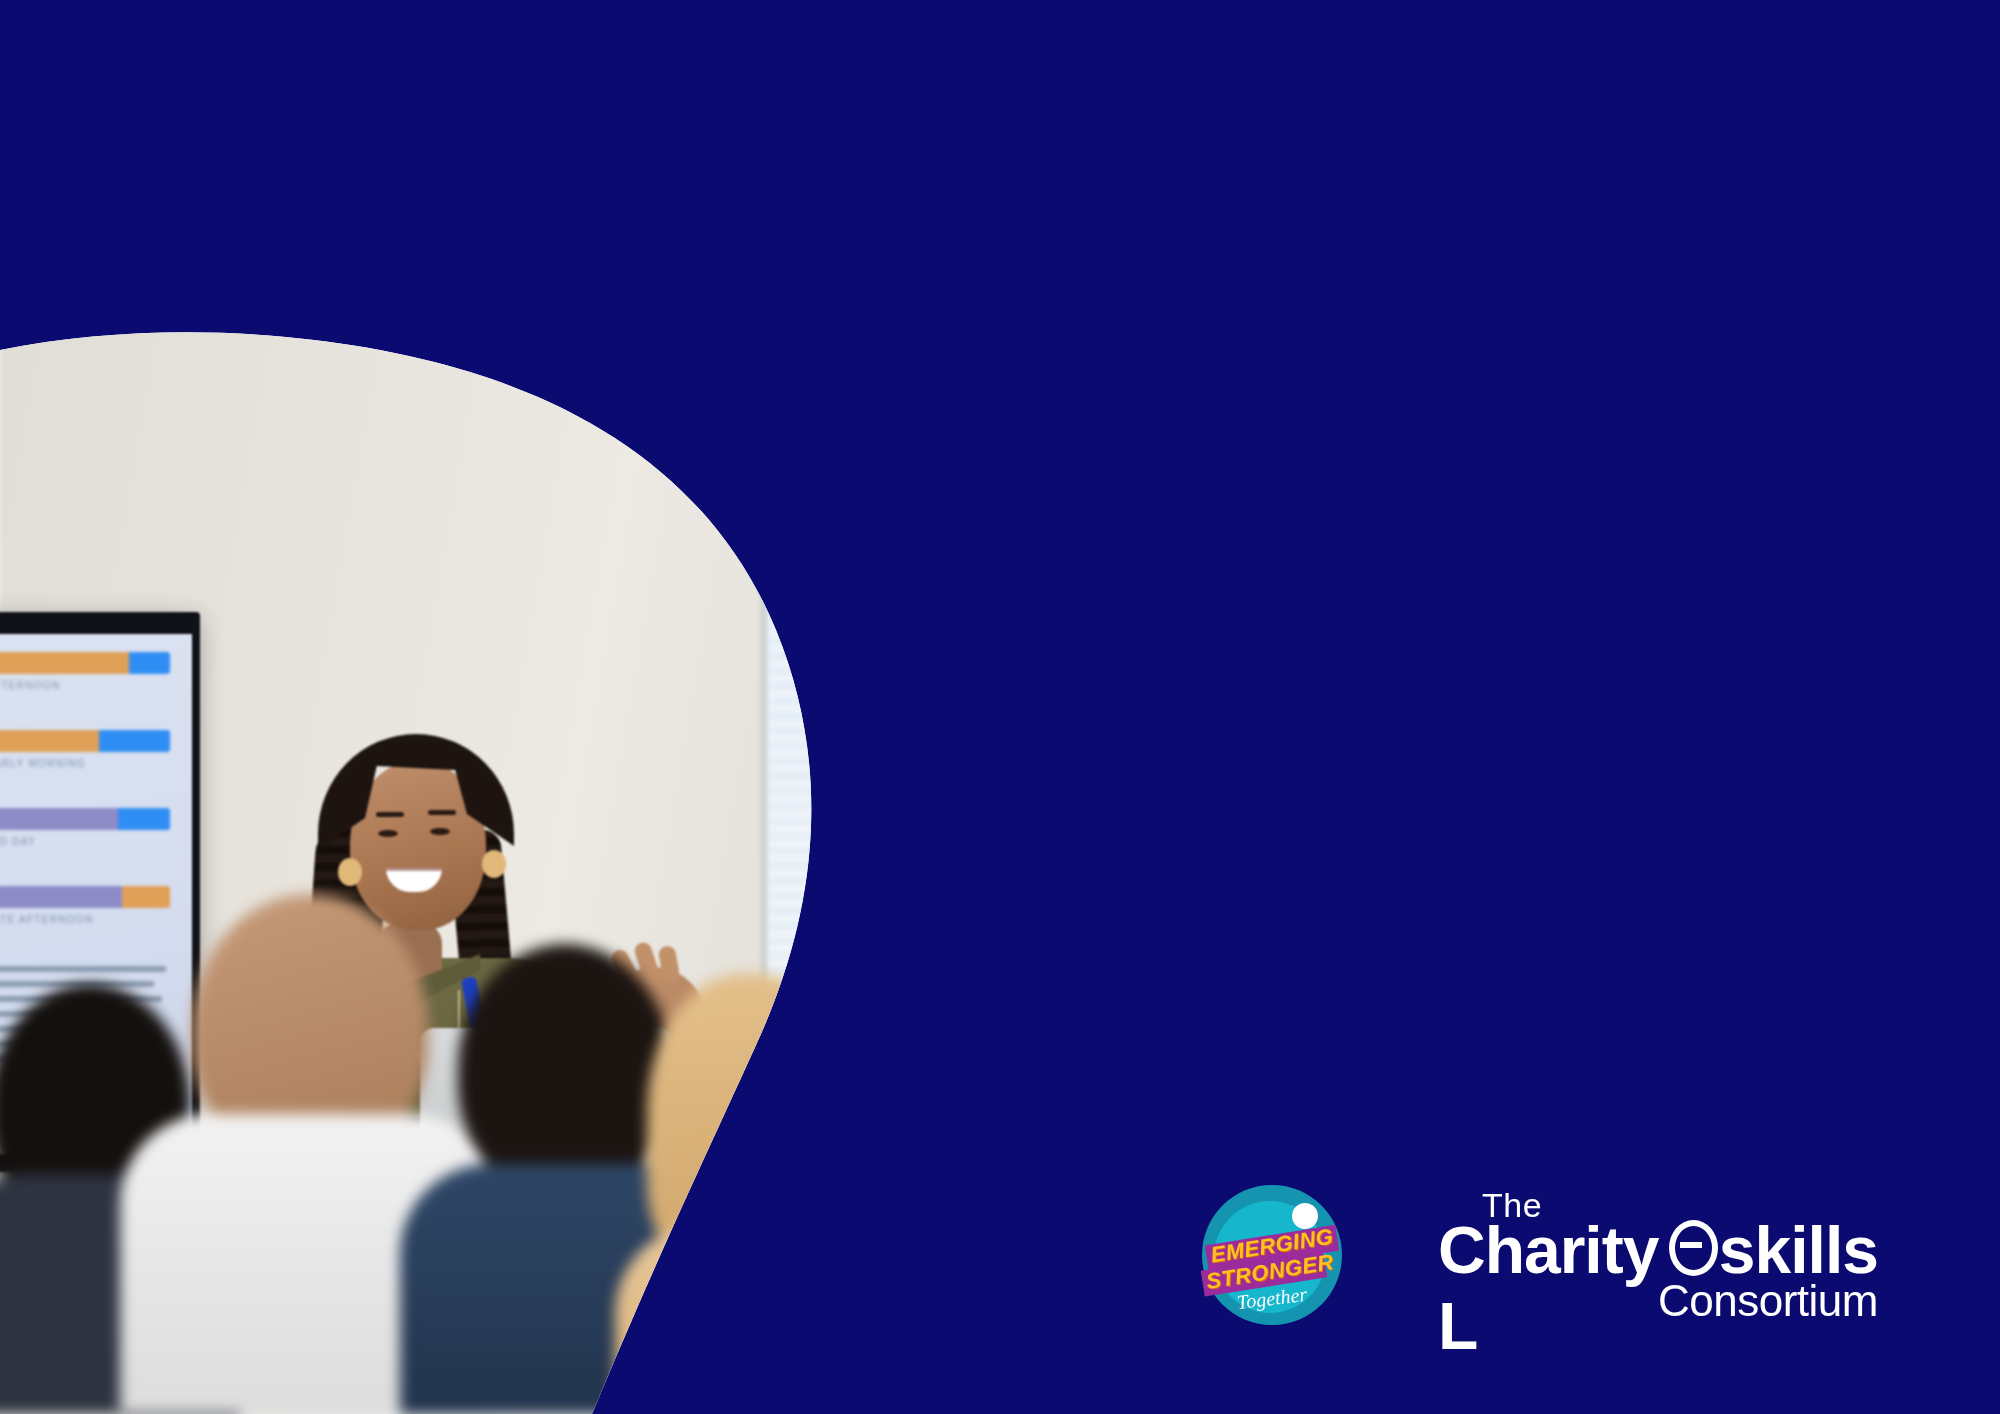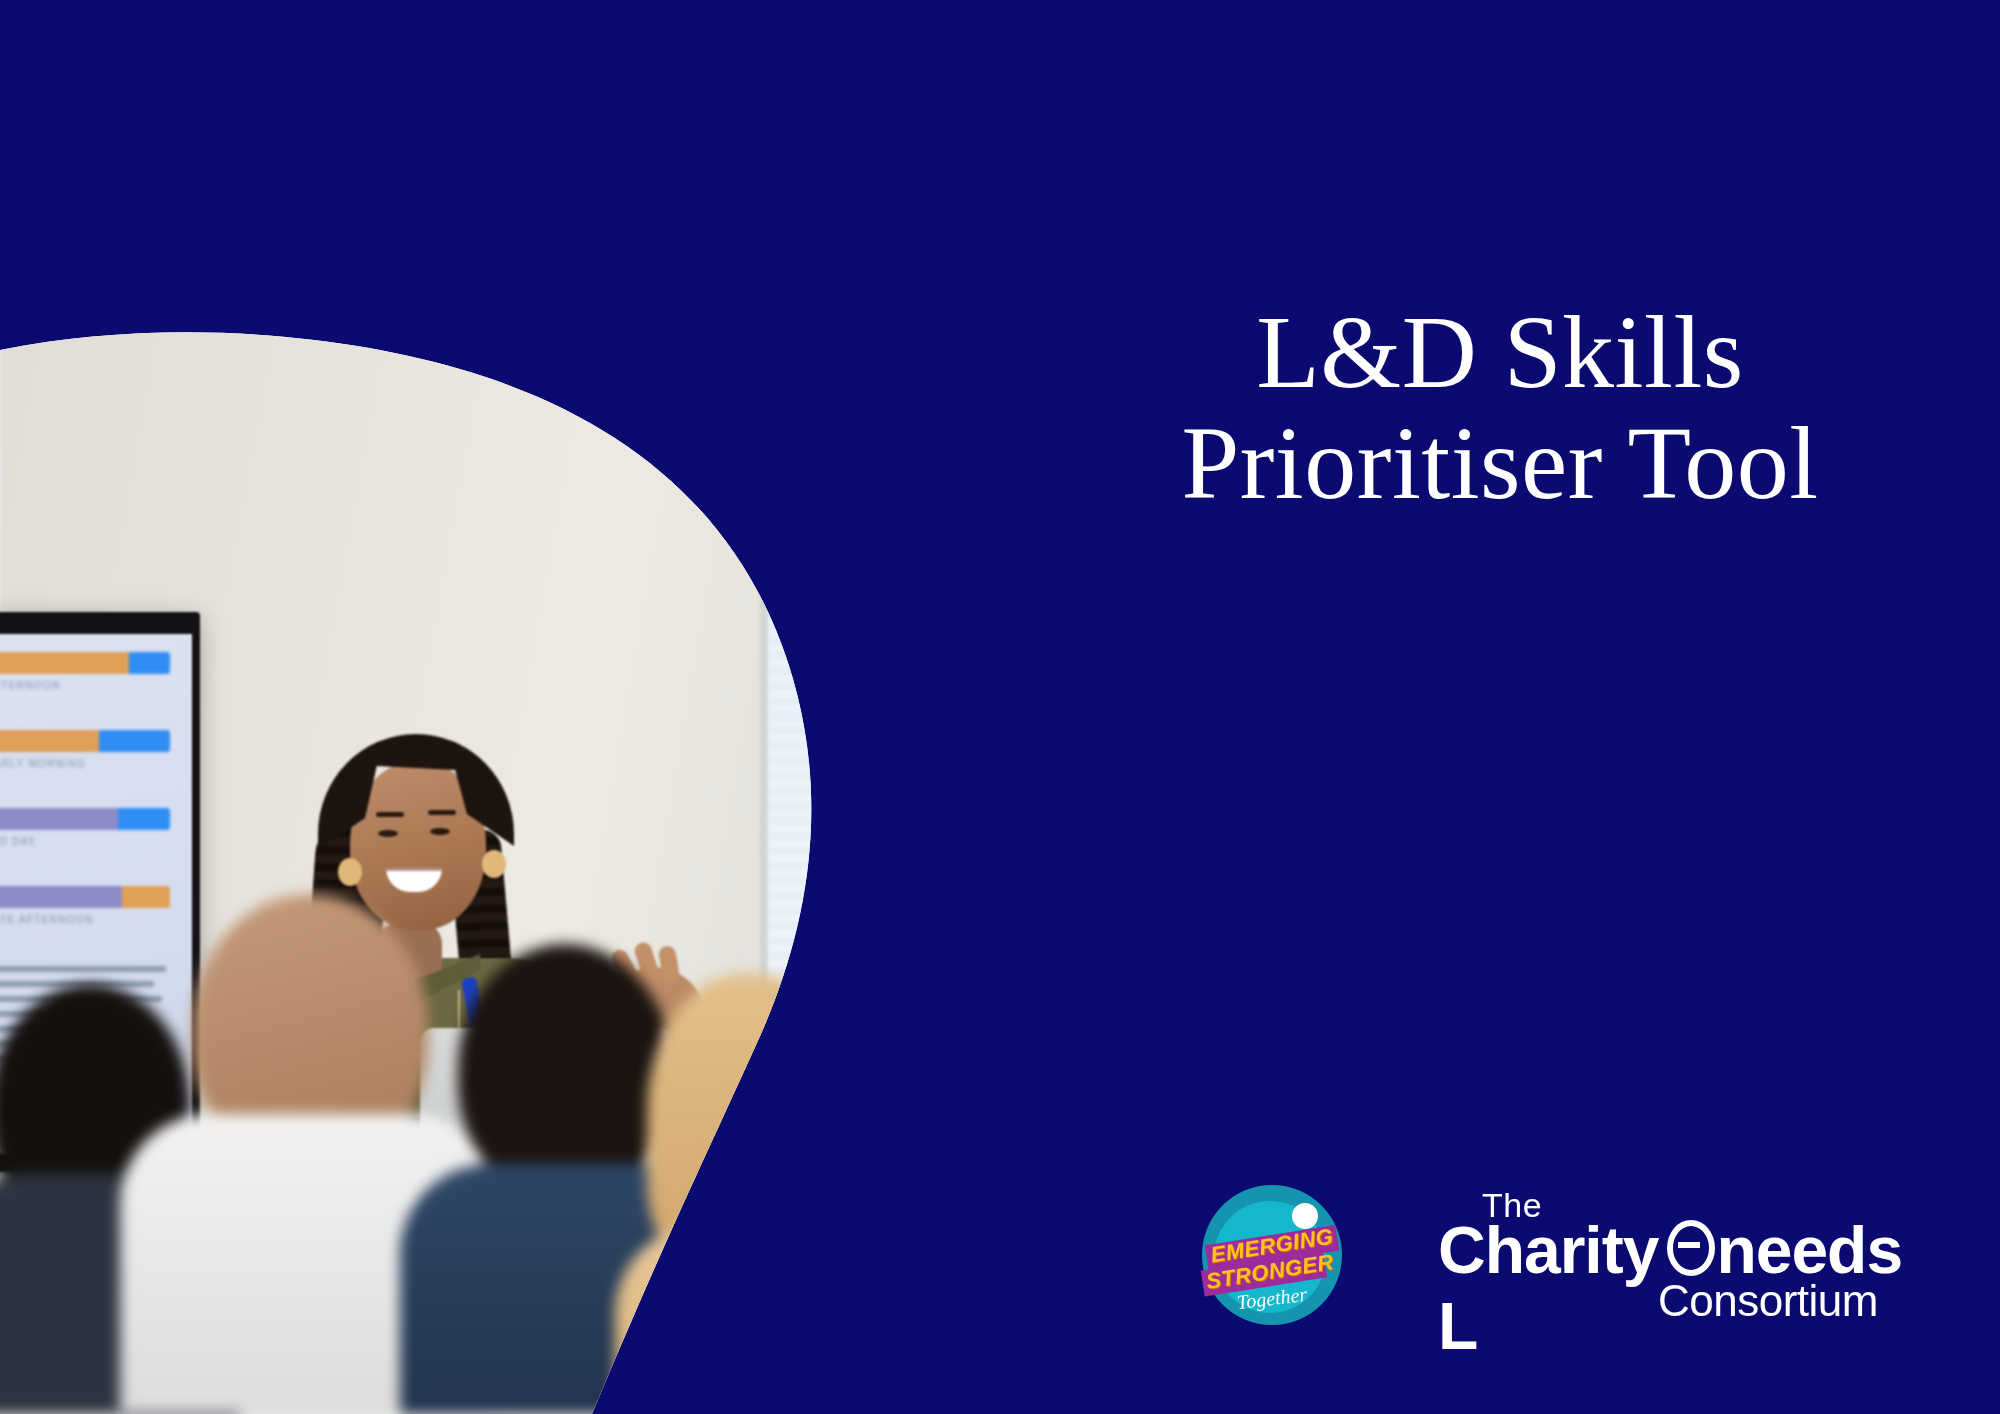--- a/index.html
+++ b/index.html
@@ -423,42 +423,40 @@
       <div class="aud a4">
         <div class="head"></div>
         <div class="body"></div>
       </div>
 
     </div>
   </div>
 
   <div class="content">
 
-    <div class="title">L&amp;D Skills
-Prioritiser Tool</div>
 
 
     <div class="logos">
 
       <div class="es-badge">
         <div class="es-inner"></div>
         <div class="es-dot"></div>
         <div class="es-ribbon r1"></div>
         <div class="es-ribbon r2"></div>
         <div class="es-word w1">EMERGING</div>
         <div class="es-word w2">STRONGER</div>
         <div class="es-together">Together</div>
       </div>
 
       <div class="cl-logo">
         <div class="cl-the">The</div>
         <div class="cl-main">
           <span>Charity L</span>
           <span class="cl-e"></span>
-          <span>needs</span>
+          <span>skills</span>
         </div>
         <div class="cl-consortium">Consortium</div>
       </div>
 
     </div>
   </div>
 
 </div>
 
 </body></html>

